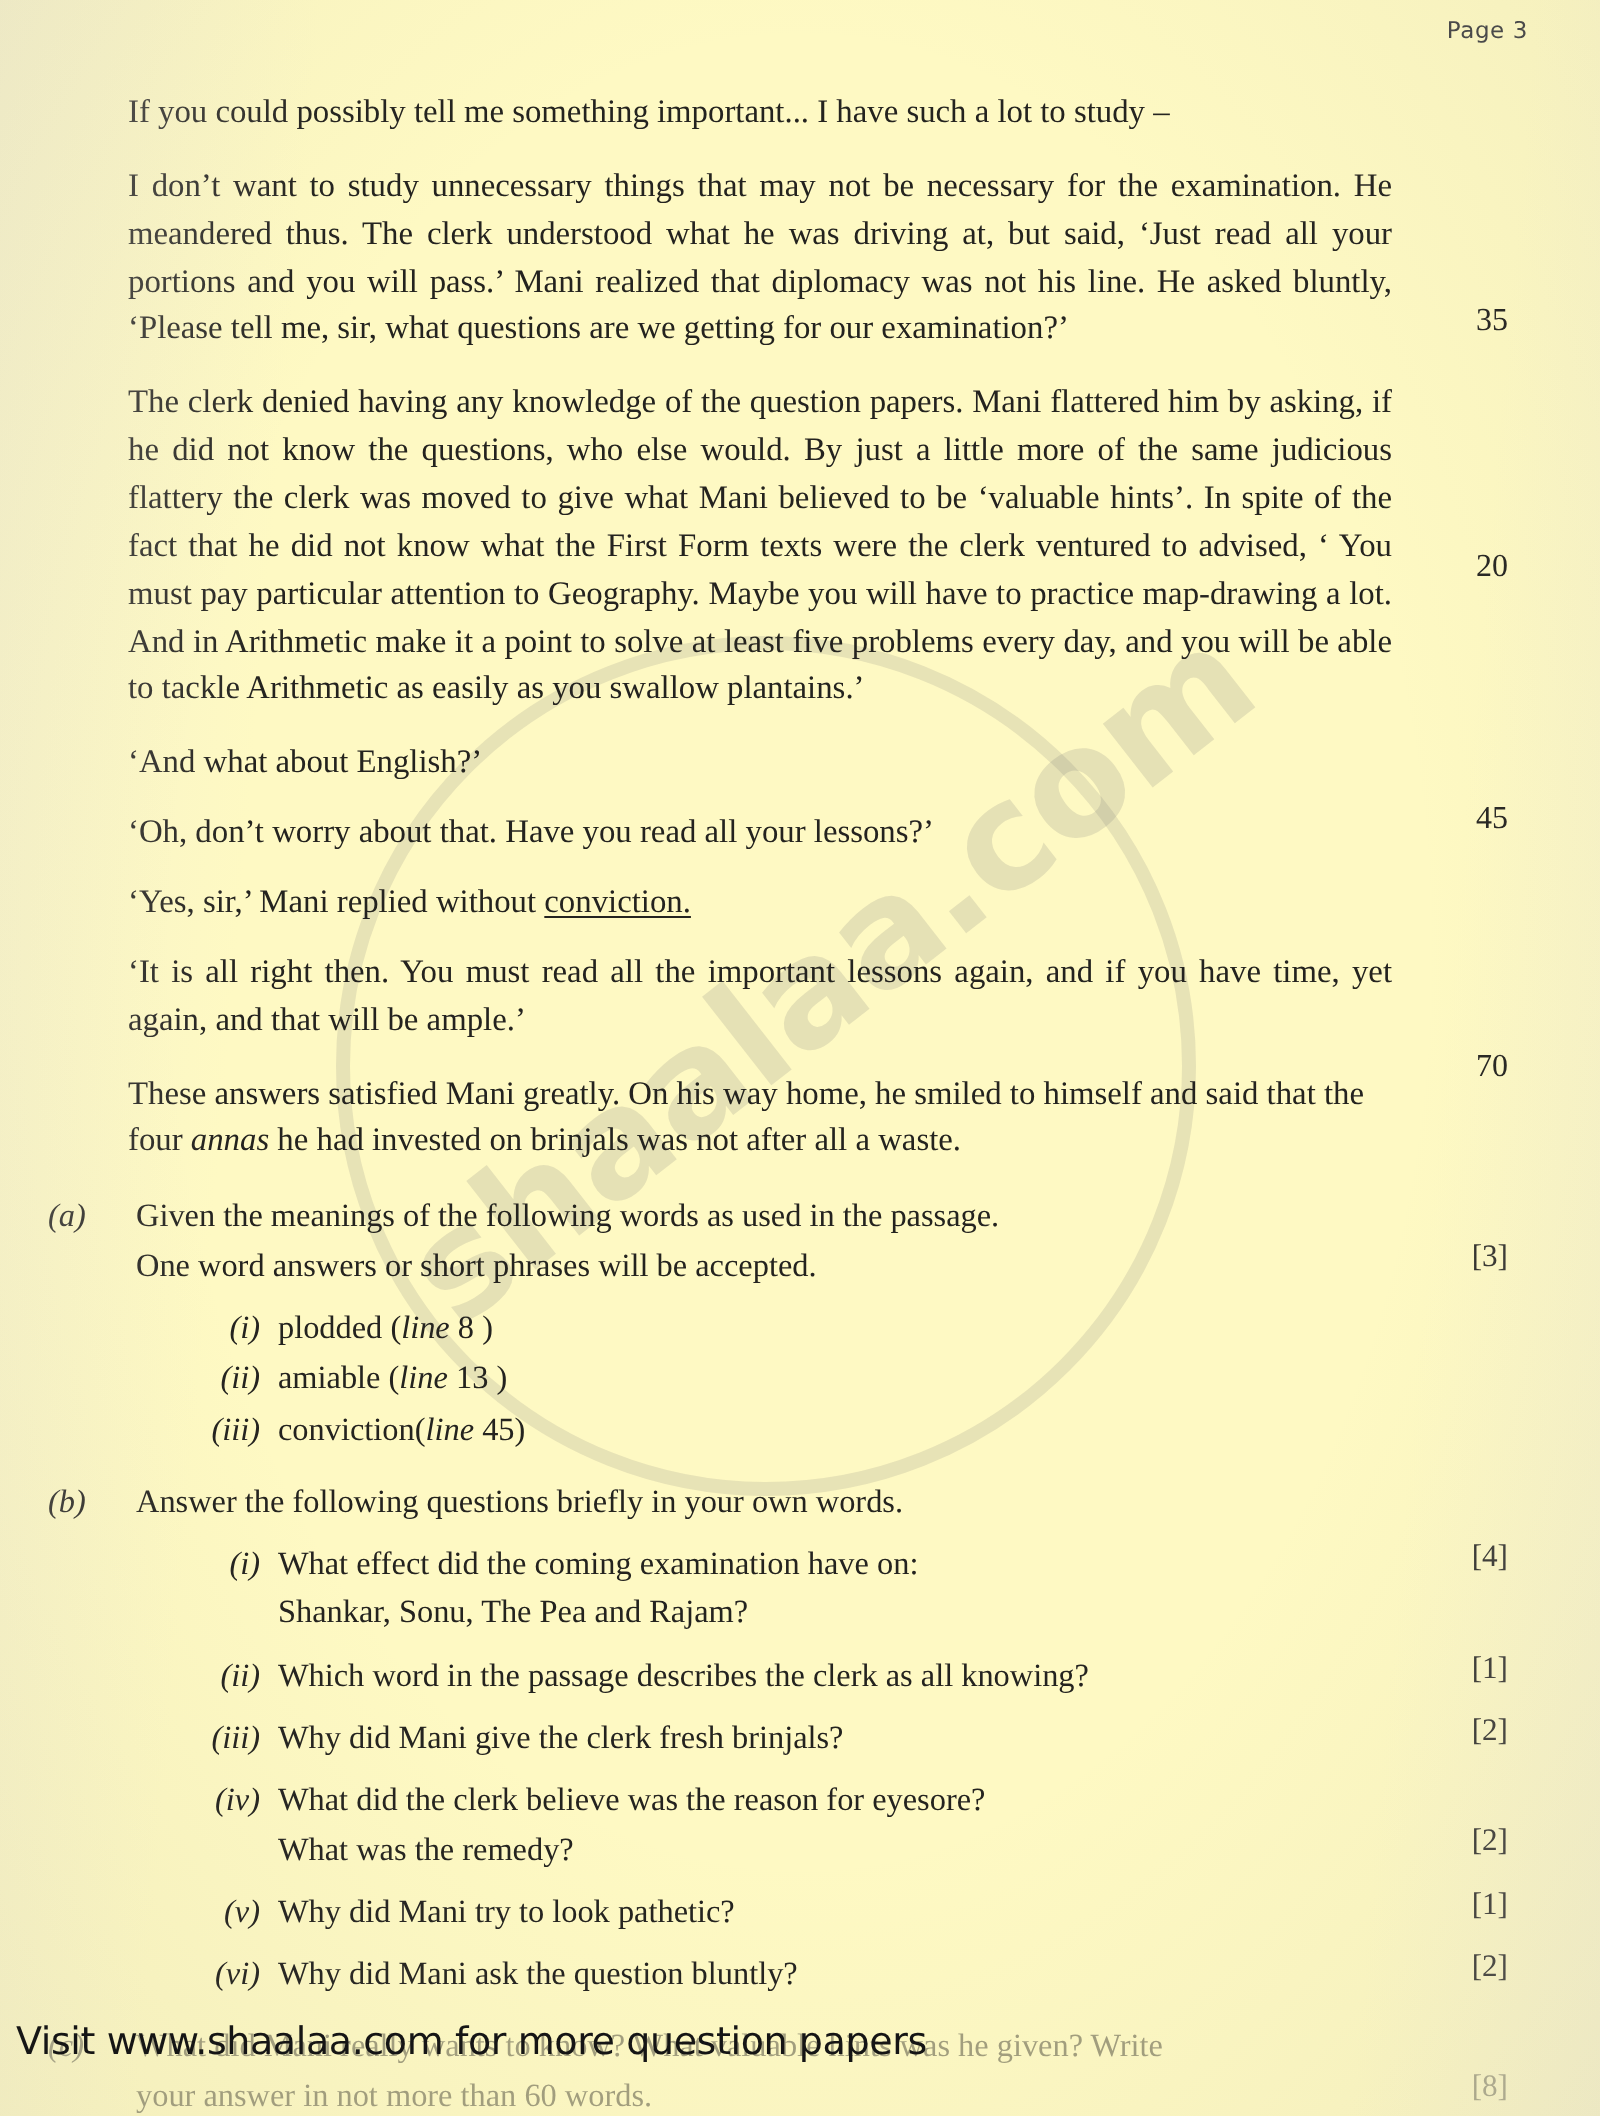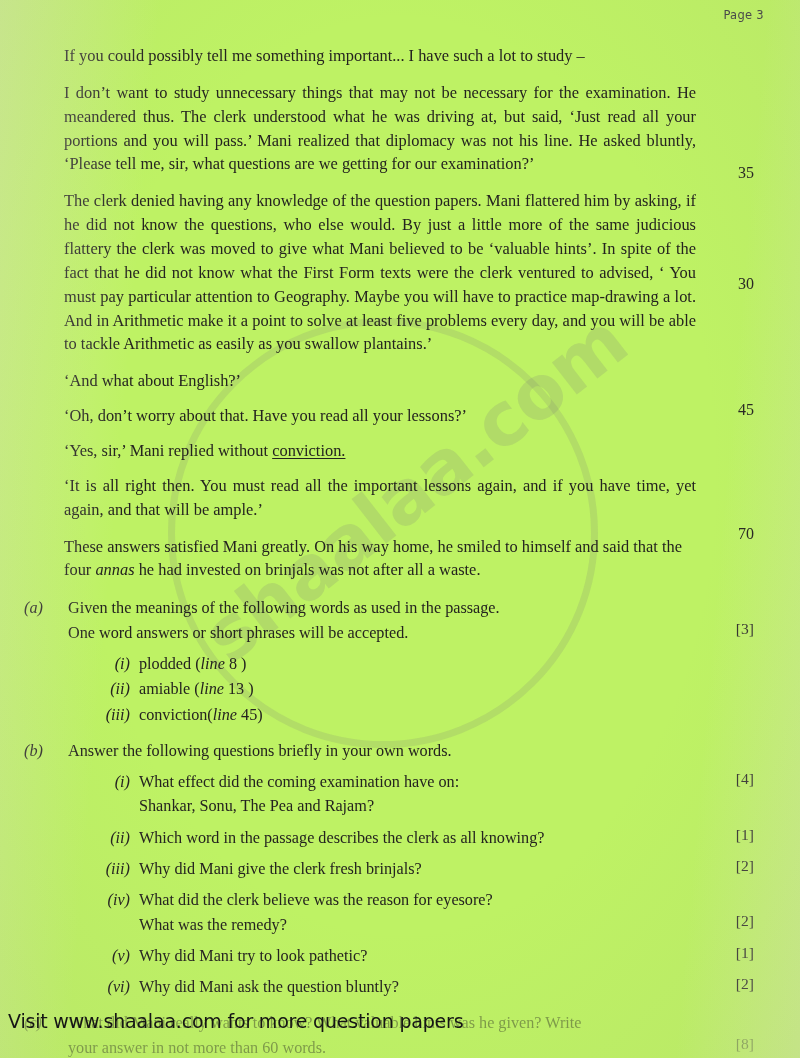--- a/index.html
+++ b/index.html
@@ -7,21 +7,21 @@
     padding: 0;
     background: #ffffff;
   }
   body {
     font-family: "Liberation Serif", serif;
   }
   .page {
     position: relative;
     width: 800px;
     height: 1058px;
-    background: #bef264;
+    background: #fef9c3;
     overflow: hidden;
   }
   
   .paper-tint {
     position: absolute;
     inset: 0;
     background:
       radial-gradient(ellipse at 50% 45%, rgba(255,255,255,0) 55%, rgba(150,145,135,0.10) 100%),
       linear-gradient(95deg, rgba(228,225,216,0.35) 0%, rgba(255,255,255,0) 18%),
       linear-gradient(275deg, rgba(228,225,216,0.30) 0%, rgba(255,255,255,0) 14%);
@@ -287,17 +287,17 @@
         </div>
         <div class="marks second-line">[8]</div>
       </div>
 
     </div>
   </div>
 
   <div class="footer-banner">Visit www.shaalaa.com for more question papers</div>
 
   <div class="paper-tint"></div>
-<div class="linenum" style="top: 164px; text-align: right;">35</div>
-    <div class="linenum" style="top: 275px;">30</div>
+<div class="linenum" style="top: 152px; text-align: right;">35</div>
+    <div class="linenum" style="top: 275px;">20</div>
     <div class="linenum" style="top: 401px;">45</div>
     <div class="linenum" style="top: 525px;">70</div>
   </div>
 
 </body></html>

